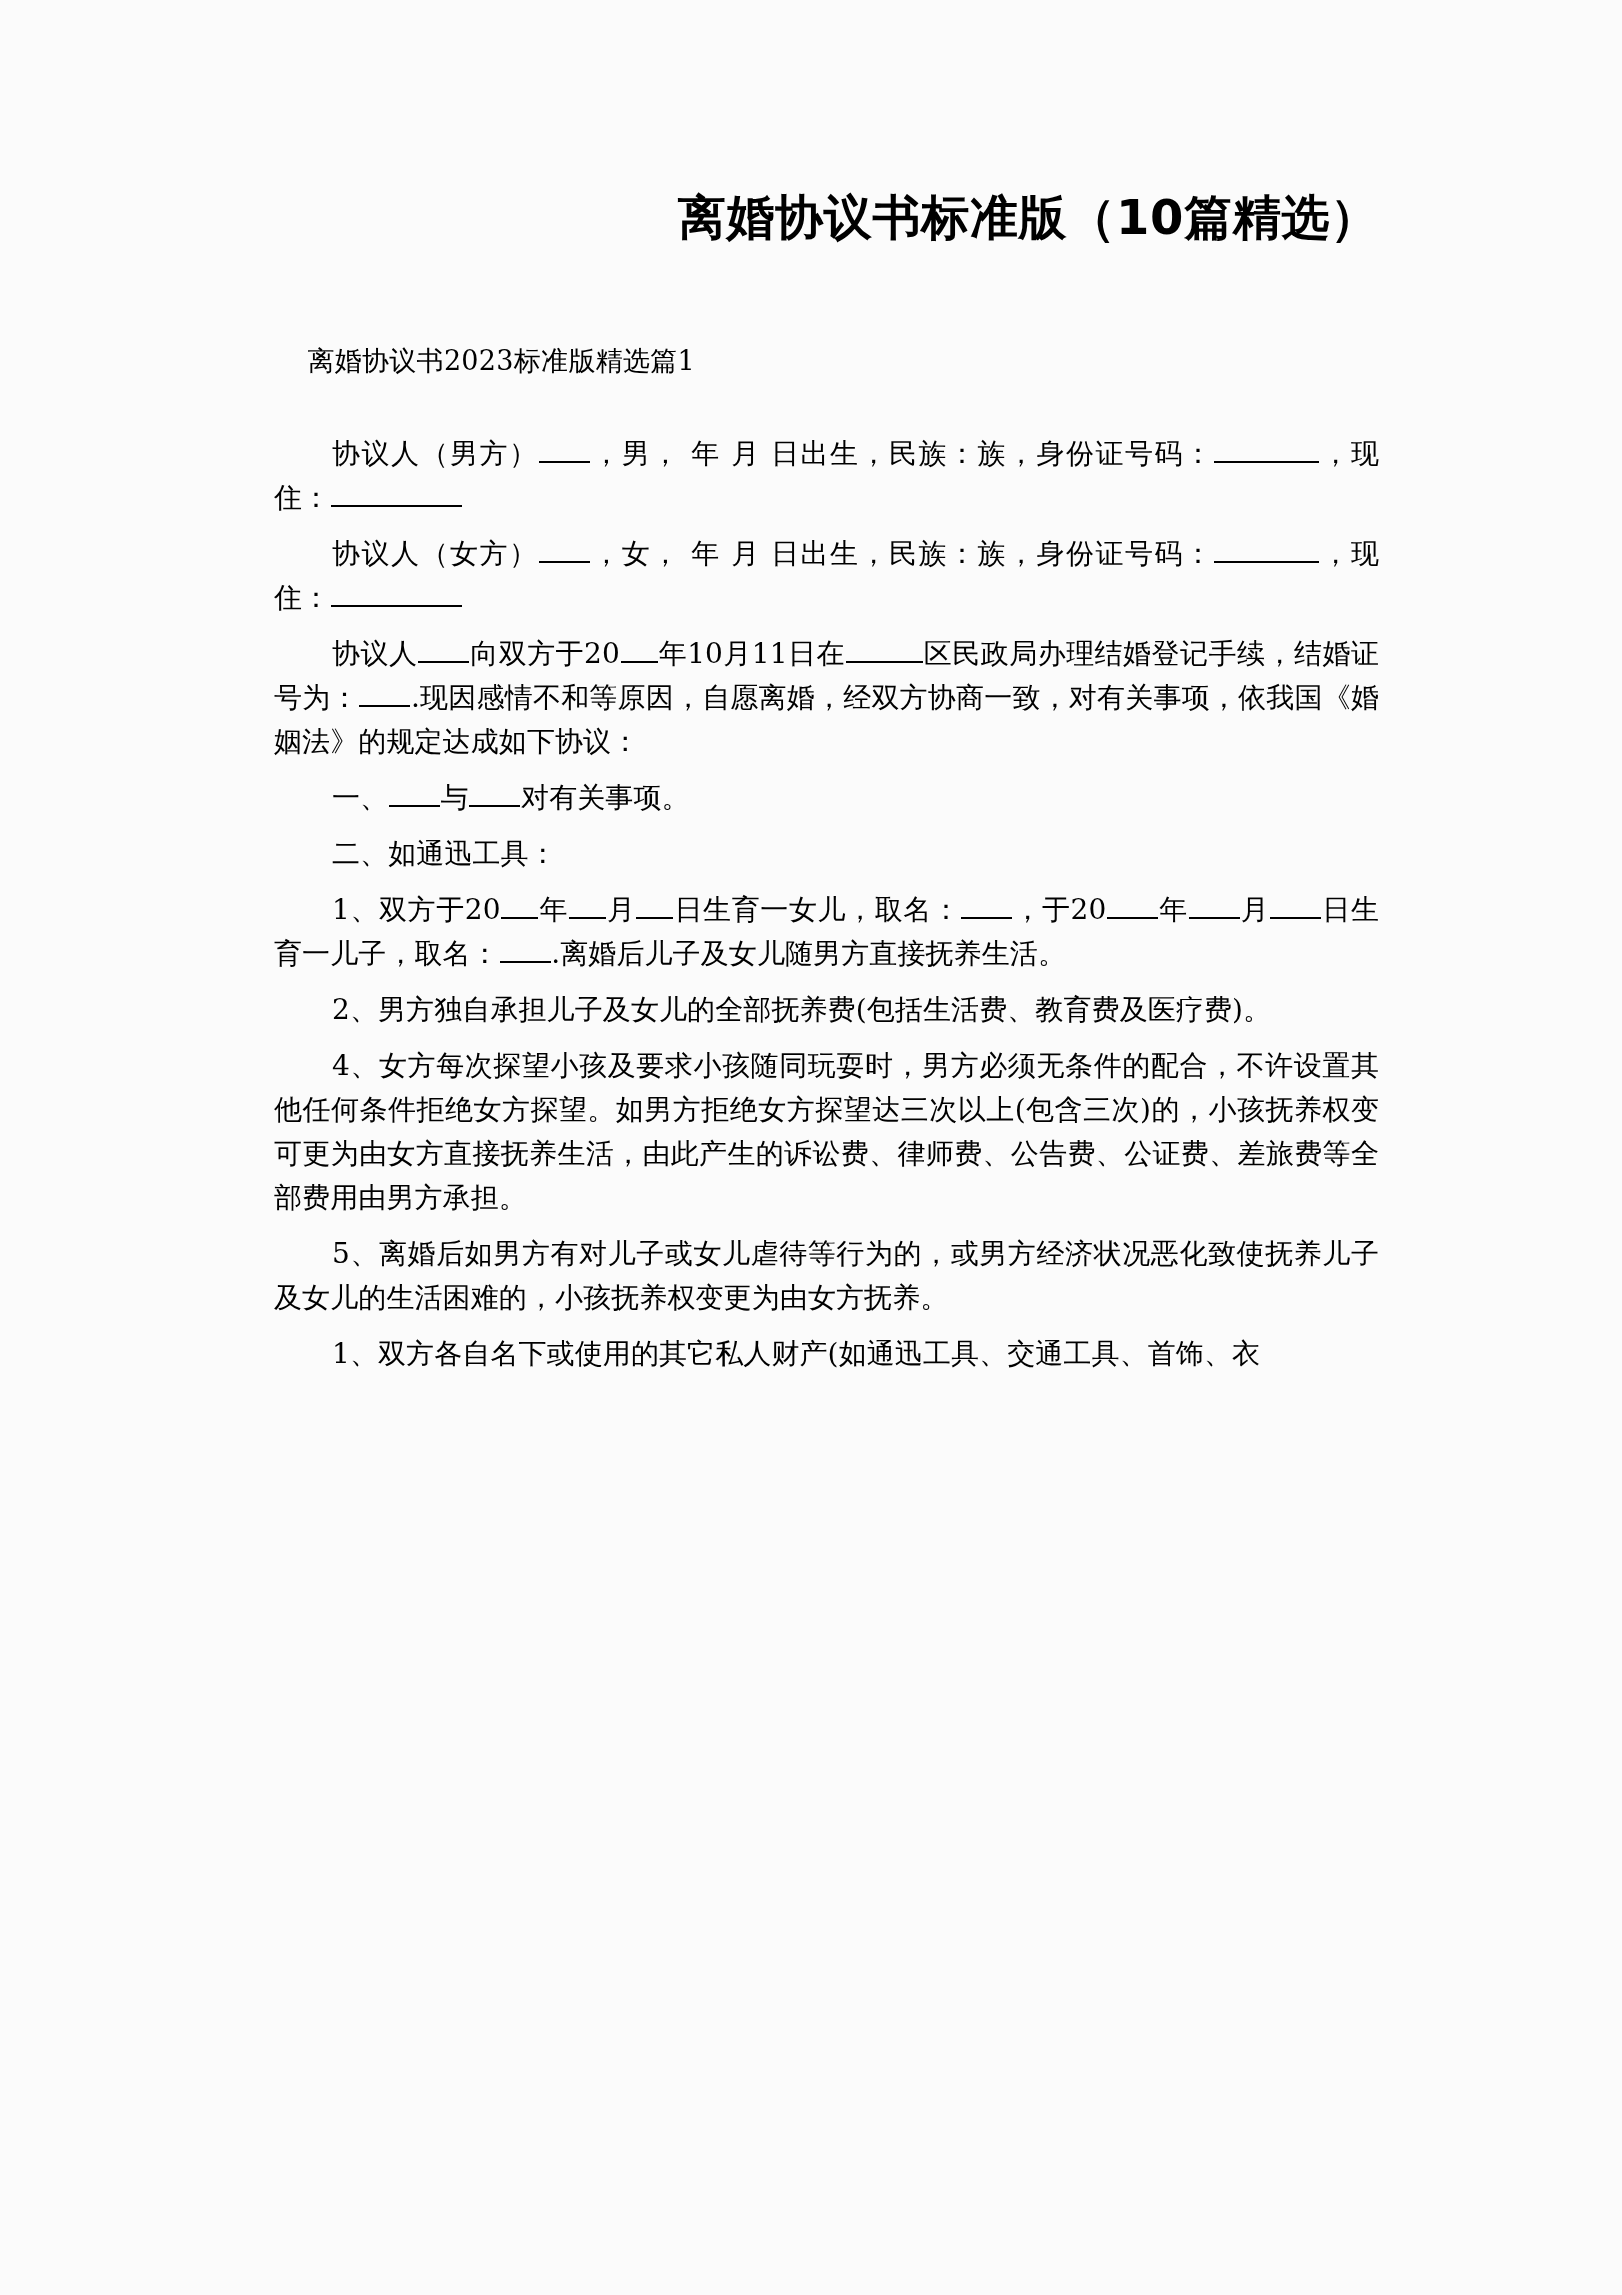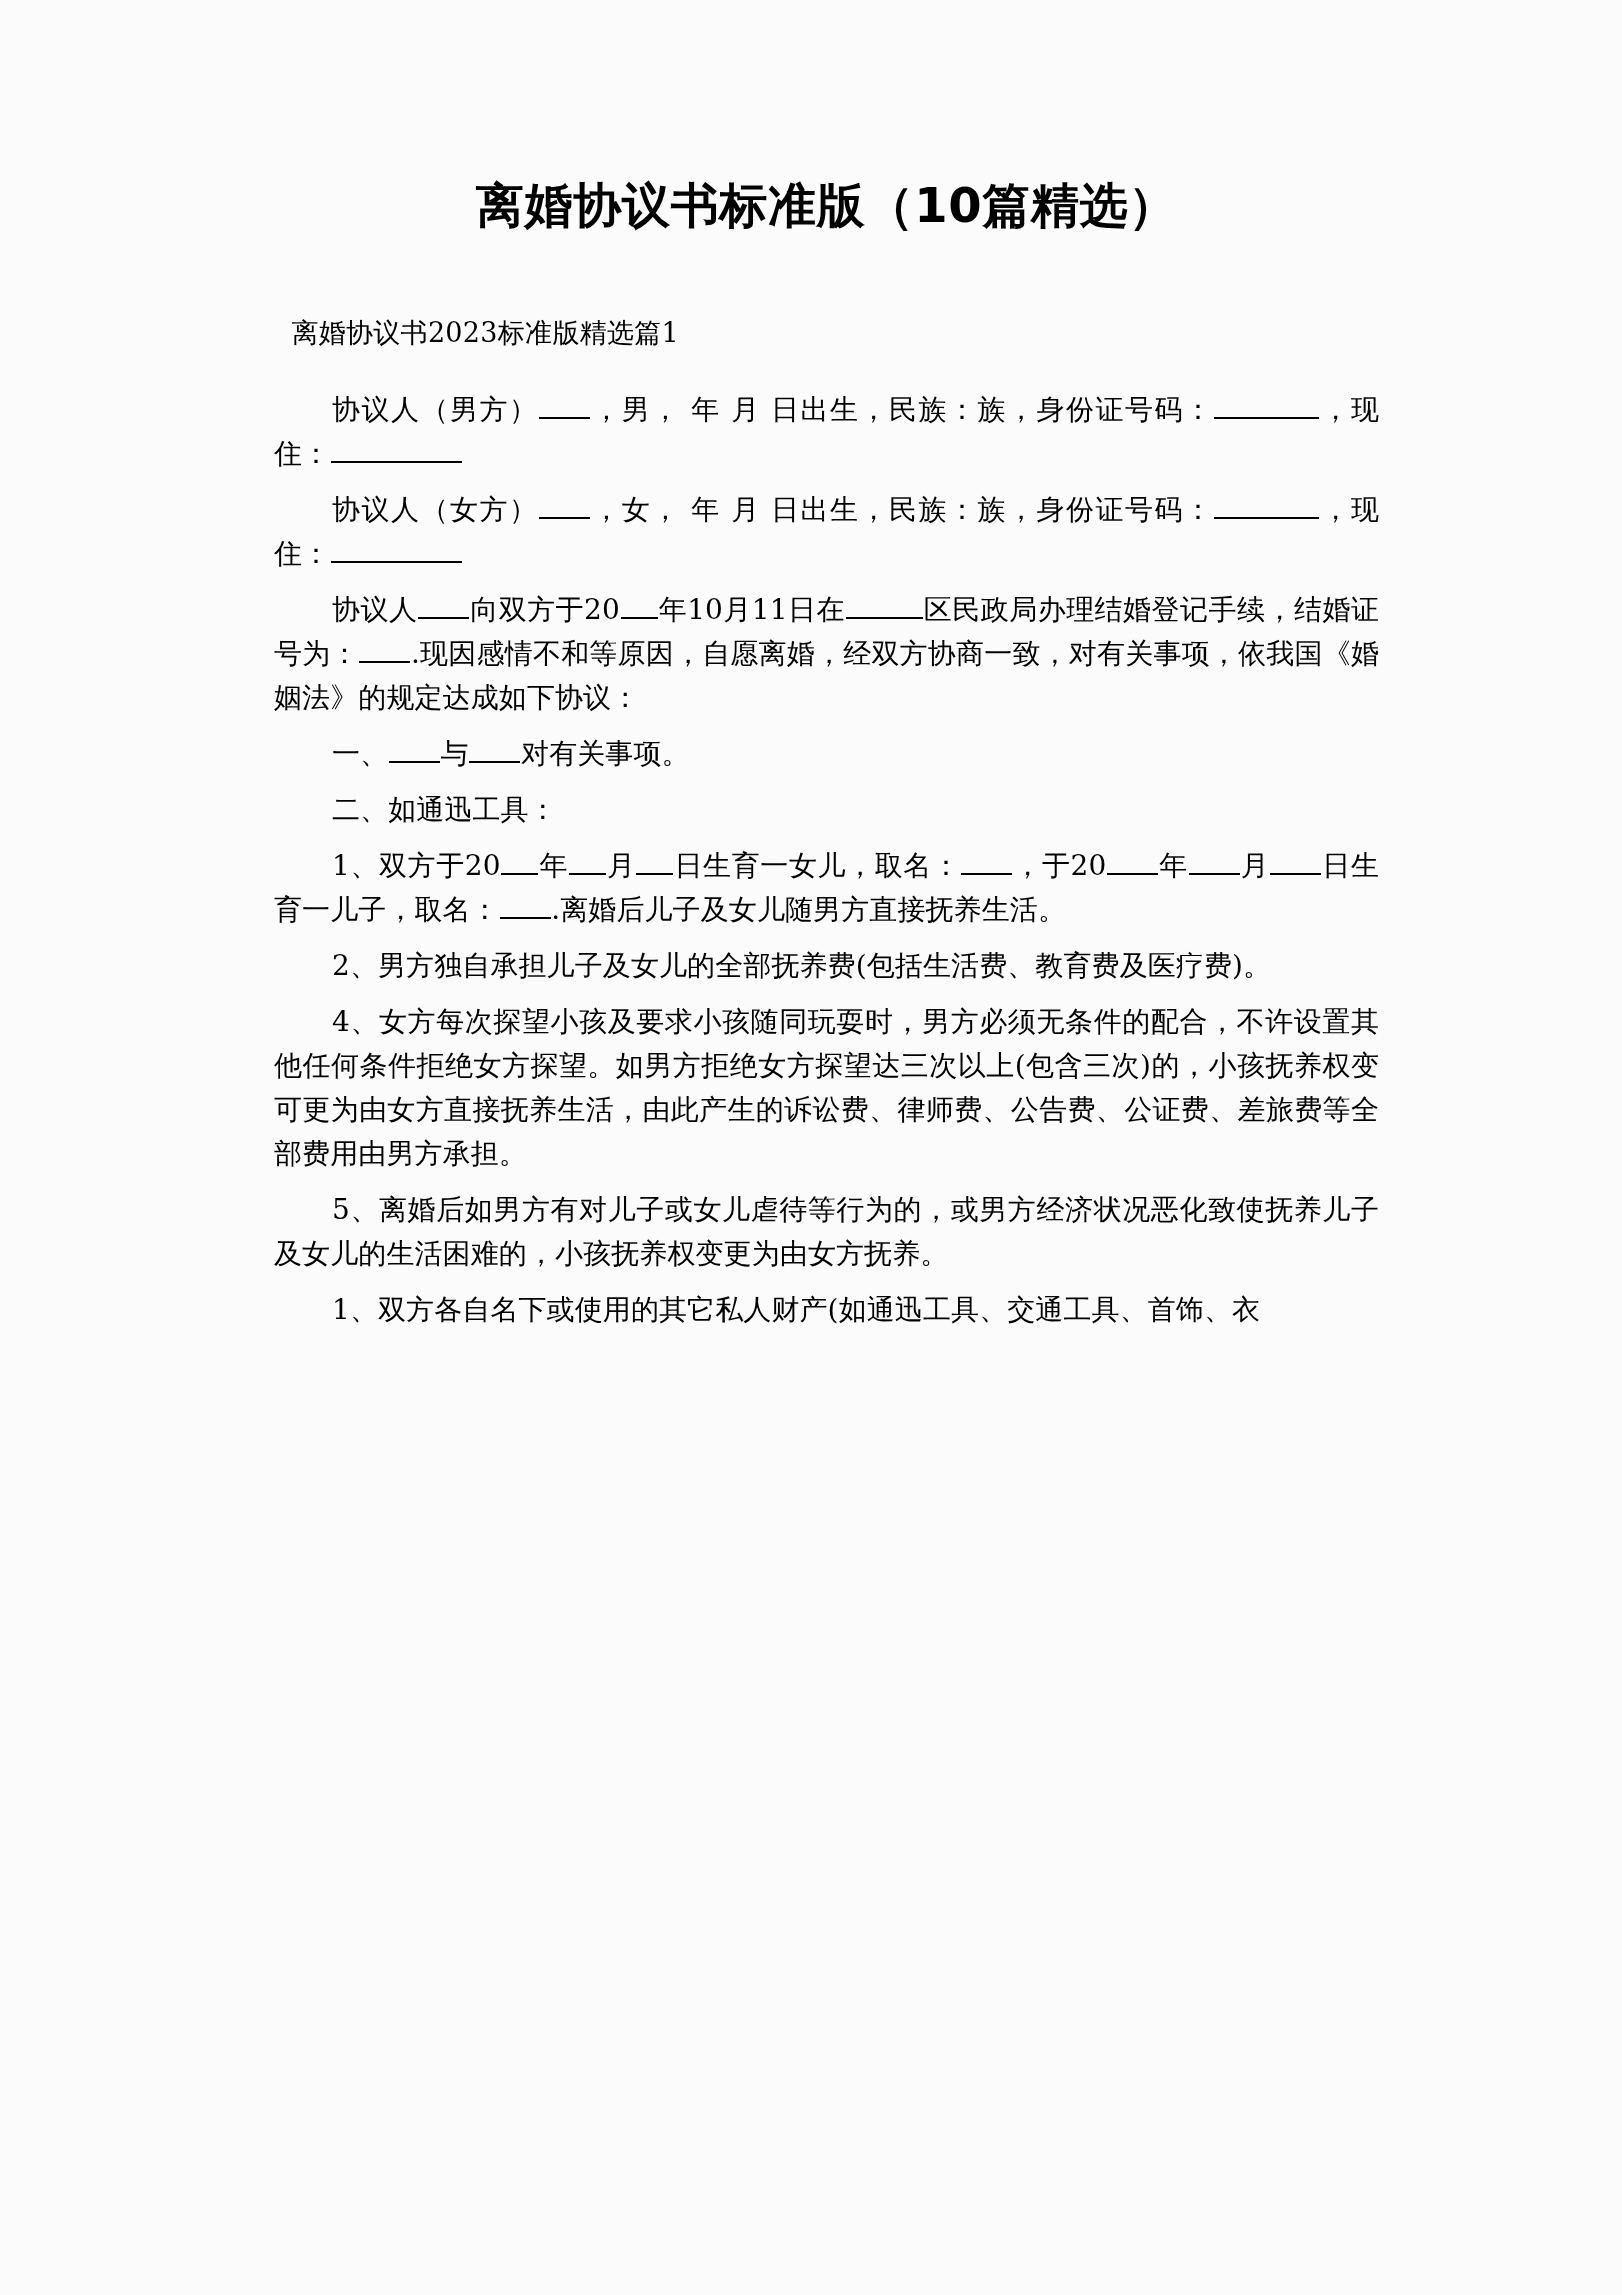--- a/index.html
+++ b/index.html
@@ -21,30 +21,30 @@
     position: absolute;
     left: 262px;
     top: 0;
     width: 1129px;
   }
   .doc-title {
     font-family: "DejaVu Sans", "Liberation Sans", sans-serif;
     font-weight: bold;
     font-size: 48px;
     line-height: 1.15;
-    text-align: center;
+    text-align: right;
     letter-spacing: 0.7px;
-    margin: 0;
+    margin: 12px;
     padding-top: 178px;
     white-space: nowrap;
   }
   .subtitle {
     font-size: 27px;
     line-height: 1.0;
-    margin: 0;
+    margin: 16px;
     padding-top: 86px;
     padding-left: 29.4px;
     letter-spacing: 0.3px;
   }
   .body-block {
     padding-top: 30px;
   }
   p.para {
     font-size: 28px;
     line-height: 44px;

